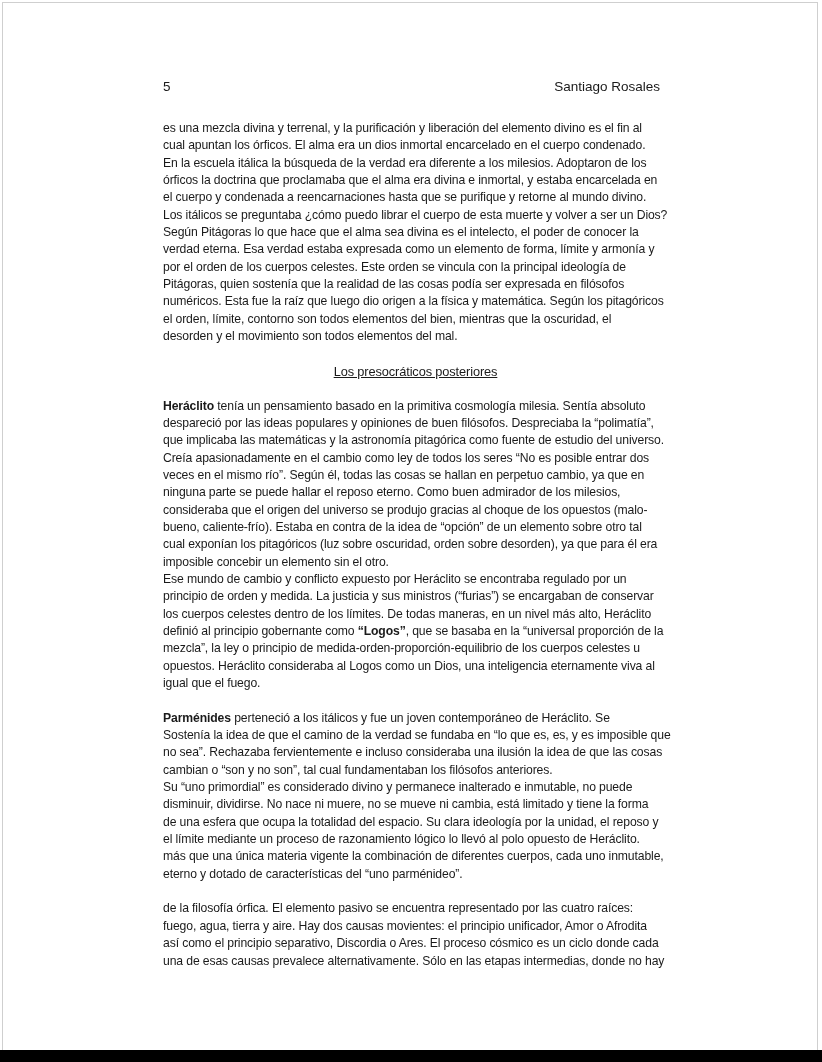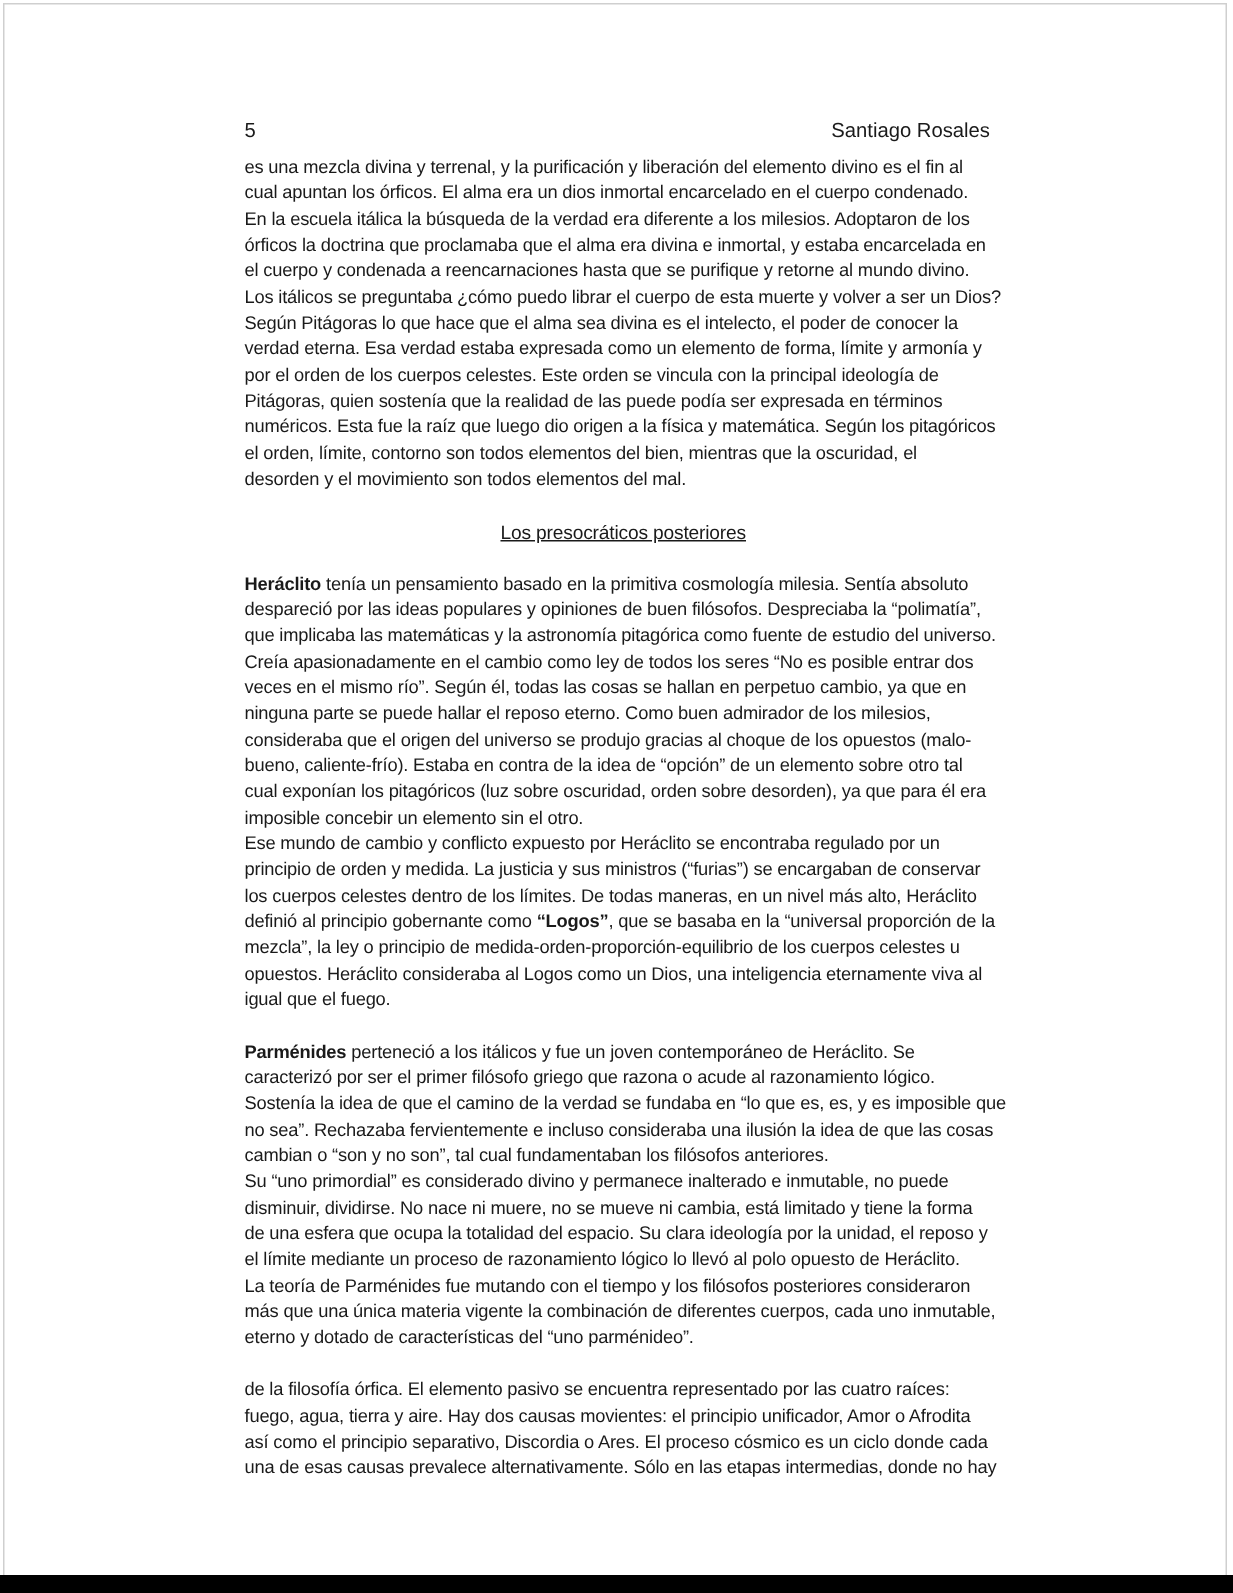--- a/index.html
+++ b/index.html
@@ -16,21 +16,21 @@
   .bottom-bar {
     position: absolute; left: 0; top: 1050px; width: 822px; height: 12px; background: #000;
   }
   .header {
     position: absolute; left: 163px; top: 79px; width: 497px; height: 20px;
     font-size: 13.5px;
   }
   .header .pnum { position: absolute; left: 0; top: 0; }
   .header .author { position: absolute; right: 0; top: 0; }
   .content {
-    position: absolute; left: 163px; top: 103px; width: 505px;
+    position: absolute; left: 163px; top: 120px; width: 505px;
     font-size: 12.2px; line-height: 17.35px; letter-spacing: -0.12px;
   }
   .content p { margin: 0; }
   .gap { height: 17.35px; }
   .heading { text-decoration: underline; font-size: 12.8px; text-align: center; }
   .line { display: block; white-space: nowrap; }
   b { font-weight: bold; }
 </style>
 </head>
 <body>
@@ -46,21 +46,21 @@
   <p>
     <span class="line">es una mezcla divina y terrenal, y la purificación y liberación del elemento divino es el fin al</span>
     <span class="line">cual apuntan los órficos. El alma era un dios inmortal encarcelado en el cuerpo condenado.</span>
     <span class="line">En la escuela itálica la búsqueda de la verdad era diferente a los milesios. Adoptaron de los</span>
     <span class="line">órficos la doctrina que proclamaba que el alma era divina e inmortal, y estaba encarcelada en</span>
     <span class="line">el cuerpo y condenada a reencarnaciones hasta que se purifique y retorne al mundo divino.</span>
     <span class="line">Los itálicos se preguntaba ¿cómo puedo librar el cuerpo de esta muerte y volver a ser un Dios?</span>
     <span class="line">Según Pitágoras lo que hace que el alma sea divina es el intelecto, el poder de conocer la</span>
     <span class="line">verdad eterna. Esa verdad estaba expresada como un elemento de forma, límite y armonía y</span>
     <span class="line">por el orden de los cuerpos celestes. Este orden se vincula con la principal ideología de</span>
-    <span class="line">Pitágoras, quien sostenía que la realidad de las puede podía ser expresada en términos</span>
+    <span class="line">Pitágoras, quien sostenía que la realidad de las cosas podía ser expresada en filósofos</span>
     <span class="line">numéricos. Esta fue la raíz que luego dio origen a la física y matemática. Según los pitagóricos</span>
     <span class="line">el orden, límite, contorno son todos elementos del bien, mientras que la oscuridad, el</span>
     <span class="line">desorden y el movimiento son todos elementos del mal.</span>
   </p>
   <div class="gap"></div>
   <p>
     <span class="line heading">Los presocráticos posteriores</span>
   </p>
   <div class="gap"></div>
 
@@ -80,29 +80,27 @@
     <span class="line">los cuerpos celestes dentro de los límites. De todas maneras, en un nivel más alto, Heráclito</span>
     <span class="line"><span>definió al principio gobernante como </span><b>“Logos”</b><span>, que se basaba en la “universal proporción de la</span></span>
     <span class="line">mezcla”, la ley o principio de medida-orden-proporción-equilibrio de los cuerpos celestes u</span>
     <span class="line">opuestos. Heráclito consideraba al Logos como un Dios, una inteligencia eternamente viva al</span>
     <span class="line">igual que  el fuego.</span>
   </p>
   <div class="gap"></div>
 
   <p>
     <span class="line"><b>Parménides</b><span> perteneció a los itálicos y fue un joven contemporáneo de Heráclito. Se</span></span>
-    <span class="line">caracterizó por ser el primer filósofo griego que razona o acude al razonamiento lógico.</span>
     <span class="line">Sostenía la idea de que el camino de la verdad se fundaba en  “lo que es, es, y es imposible que</span>
     <span class="line">no sea”. Rechazaba fervientemente e incluso consideraba una ilusión la idea de que las cosas</span>
     <span class="line">cambian o “son y no son”, tal cual fundamentaban los filósofos anteriores.</span>
     <span class="line">Su “uno primordial” es considerado divino y  permanece inalterado e inmutable, no puede</span>
     <span class="line">disminuir, dividirse.  No nace ni muere, no se mueve ni cambia, está limitado y tiene la forma</span>
     <span class="line">de una esfera que ocupa la totalidad del espacio. Su clara ideología por la unidad, el reposo y</span>
     <span class="line">el límite mediante un proceso de razonamiento lógico lo llevó al polo opuesto de Heráclito.</span>
-    <span class="line">La teoría de Parménides fue mutando con el tiempo y los filósofos posteriores consideraron</span>
     <span class="line">más que una única materia vigente la combinación de diferentes cuerpos, cada uno inmutable,</span>
     <span class="line">eterno y dotado de características del “uno parménideo”.</span>
   </p>
   <div class="gap"></div>
 
   <p>
     <span class="line">de la filosofía órfica. El elemento pasivo se encuentra representado por las cuatro raíces:</span>
     <span class="line">fuego, agua, tierra y aire. Hay dos causas movientes: el principio unificador, Amor o Afrodita</span>
     <span class="line">así como el principio separativo, Discordia o Ares. El proceso cósmico es un ciclo donde cada</span>
     <span class="line">una de esas causas prevalece alternativamente. Sólo en las etapas intermedias, donde no hay</span>

